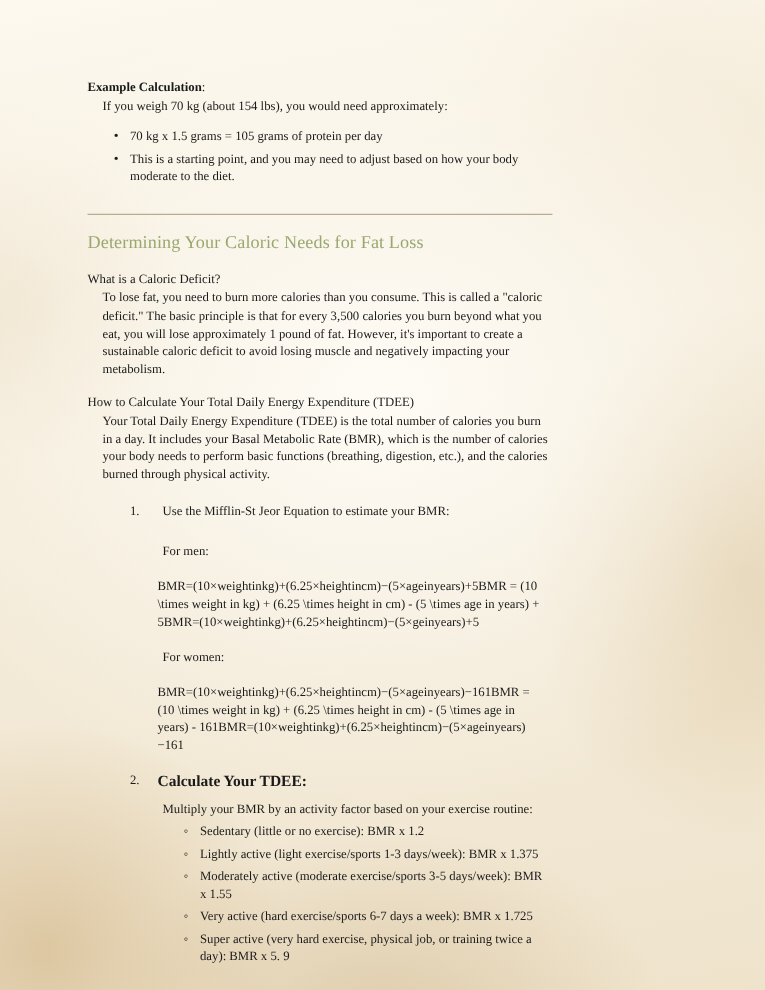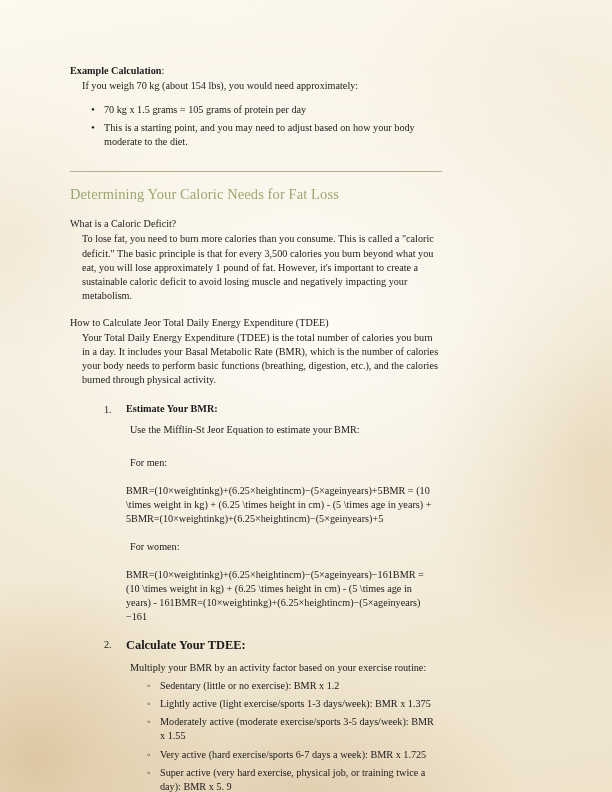--- a/index.html
+++ b/index.html
@@ -167,28 +167,25 @@
 
   <hr class="rule">
 
   <h2 class="section">Determining Your Caloric Needs for Fat Loss</h2>
 
   <p class="sub">What is a Caloric Deficit?</p>
   <p class="para">To lose fat, you need to burn more calories than you consume. This is called a "caloric deficit." The basic principle is that for every 3,500 calories you burn beyond what you eat, you will lose approximately 1 pound of fat. However, it's important to create a sustainable caloric deficit to avoid losing muscle and negatively impacting your metabolism.</p>
 
   <div class="block-gap"></div>
 
-  <p class="sub">How to Calculate Jeor Total Daily Energy Expenditure (TDEE)</p>
+  <p class="sub">How to Calculate Your Total Daily Energy Expenditure (TDEE)</p>
   <p class="para">Your Total Daily Energy Expenditure (TDEE) is the total number of calories you burn in a day. It includes your Basal Metabolic Rate (BMR), which is the number of calories your body needs to perform basic functions (breathing, digestion, etc.), and the calories burned through physical activity.</p>
 
   <ol class="steps">
     <li>
-      <div class="step-title small">
-        <span>Estimate Your BMR</span><span>:</span>
-      </div>
       <p class="txt">Use the Mifflin-St Jeor Equation to estimate your BMR:</p>
       <div class="mini-gap"></div>
       <p class="txt">For men:</p>
       <div class="mini-gap"></div>
       <p class="formula">BMR=(10×weightinkg)+(6.25×heightincm)−(5×ageinyears)+5BMR = (10 \times weight in kg) + (6.25 \times height in cm) - (5 \times age in years) + 5BMR=(10×weightinkg)+(6.25×heightincm)−(5×geinyears)+5</p>
       <div class="mini-gap"></div>
       <p class="txt">For women:</p>
       <div class="mini-gap"></div>
       <p class="formula">BMR=(10×weightinkg)+(6.25×heightincm)−(5×ageinyears)−161BMR = (10 \times weight in kg) + (6.25 \times height in cm) - (5 \times age in years) - 161BMR=(10×weightinkg)+(6.25×heightincm)−(5×ageinyears)−161</p>
     </li>

